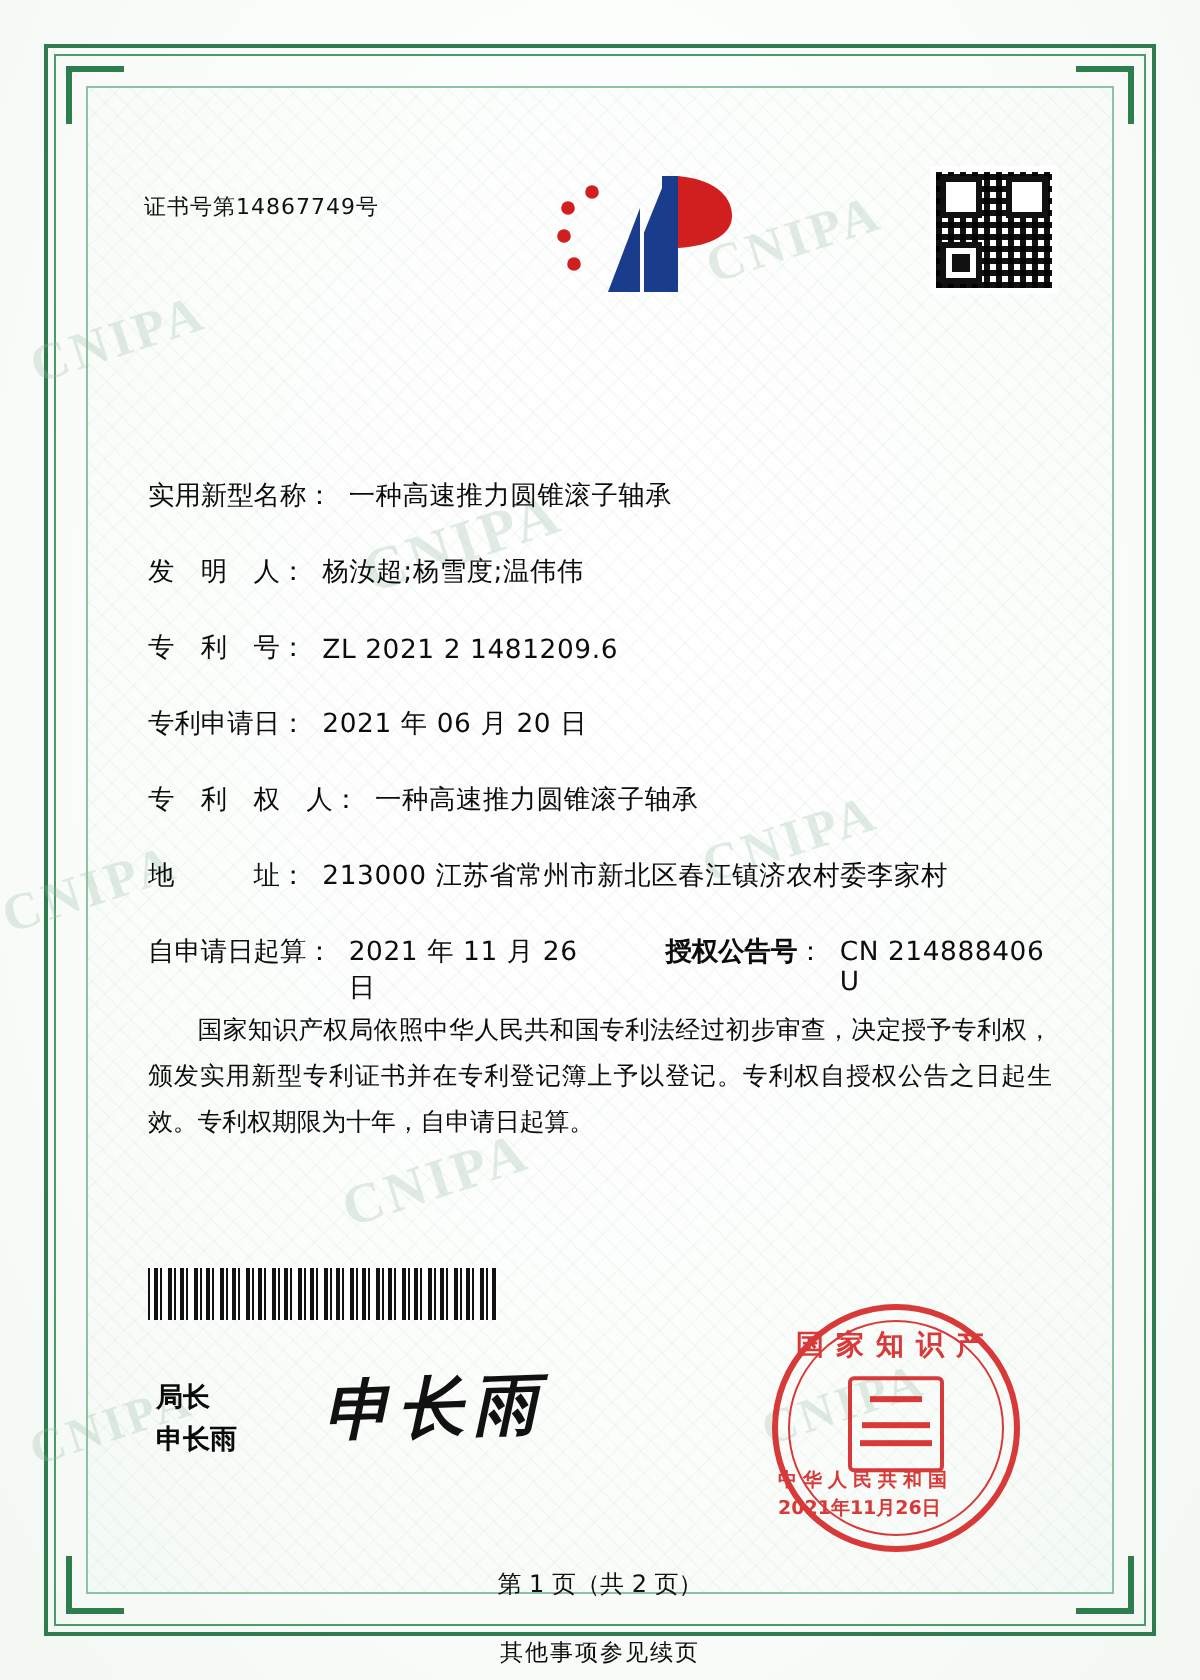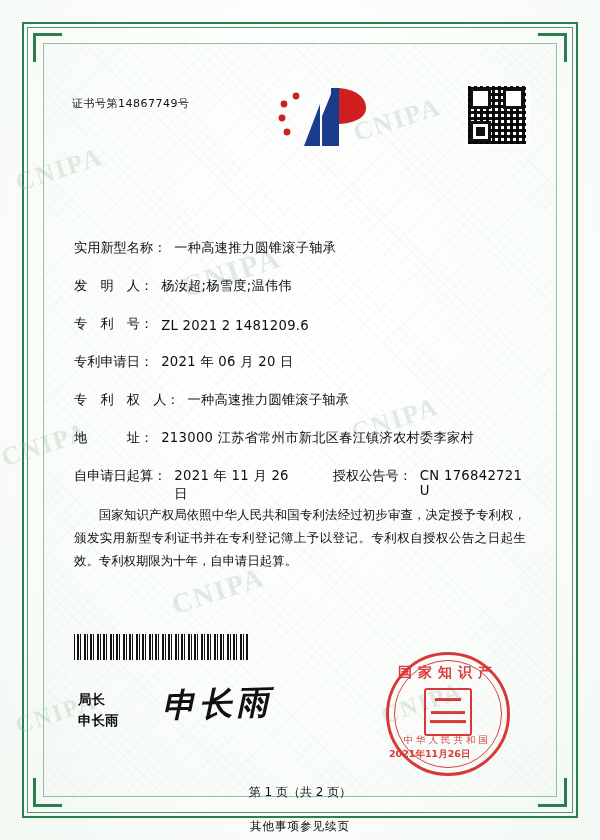--- a/index.html
+++ b/index.html
@@ -114,21 +114,21 @@
   }
   .flabel{
     flex:0 0 auto;white-space:nowrap;
   }
   .fcolon{margin:0 2px 0 0;}
   .fvalue{
     margin-left:6px;
     letter-spacing:.3px;
   }
   .field-inline{display:flex;align-items:baseline;margin-bottom:20px;}
-  .field-inline .seg2{margin-left:38px;}
+  .field-inline .seg2{margin-left:38px;font-weight:bold;}
 
   .para{
     position:absolute;left:30px;right:30px;top:460px;
     font-size:12.4px;line-height:1.85;color:#0d0d0d;
     text-align:justify;
   }
   .para p{margin:0 0 2px 0;text-indent:2em;font-family:Liberation Serif, serif;}
 
   .barcode{
     position:absolute;left:30px;top:590px;width:175px;height:26px;
@@ -170,22 +170,22 @@
     background:
       linear-gradient(#d41f1f,#d41f1f) center/34px 3px no-repeat,
       linear-gradient(#d41f1f,#d41f1f) center 8px/26px 3px no-repeat,
       linear-gradient(#d41f1f,#d41f1f) center 30px/36px 3px no-repeat;
   }
   .seal-top{
     position:absolute;left:0;right:0;top:9px;text-align:center;
     font-size:14px;letter-spacing:6px;font-weight:bold;
   }
   .seal-bottom{
-    position:absolute;left:0;right:16px;bottom:26px;text-align:right;
-    font-size:9.5px;letter-spacing:3px;font-weight:normal;
+    position:absolute;left:0;right:16px;bottom:26px;text-align:left;
+    font-size:9.5px;letter-spacing:3px;font-weight:bold;
   }
   .seal-date{
     position:absolute;left:0;right:0;bottom:12px;
     font-size:9.5px;font-weight:bold;
   }
 
   .pagenum{
     position:absolute;left:0;right:0;top:740px;text-align:center;
     font-size:12px;color:#111;
   }
@@ -279,21 +279,21 @@
         <span class="fcolon">：</span>
         <span class="fvalue">213000 江苏省常州市新北区春江镇济农村委李家村</span>
       </div>
 
       <div class="field-inline">
         <span class="flabel">自申请日起算</span>
         <span class="fcolon">：</span>
         <span class="fvalue">2021 年 11 月 26 日</span>
         <span class="flabel seg2">授权公告号</span>
         <span class="fcolon">：</span>
-        <span class="fvalue">CN 176842721 U</span>
+        <span class="fvalue">CN 214888406 U</span>
       </div>
 
     </div>
 
     <div class="para">
       <p>国家知识产权局依照中华人民共和国专利法经过初步审查，决定授予专利权，颁发实用新型专利证书并在专利登记簿上予以登记。专利权自授权公告之日起生效。专利权期限为十年，自申请日起算。</p>
     </div>
 
     <div class="barcode"></div>
 

